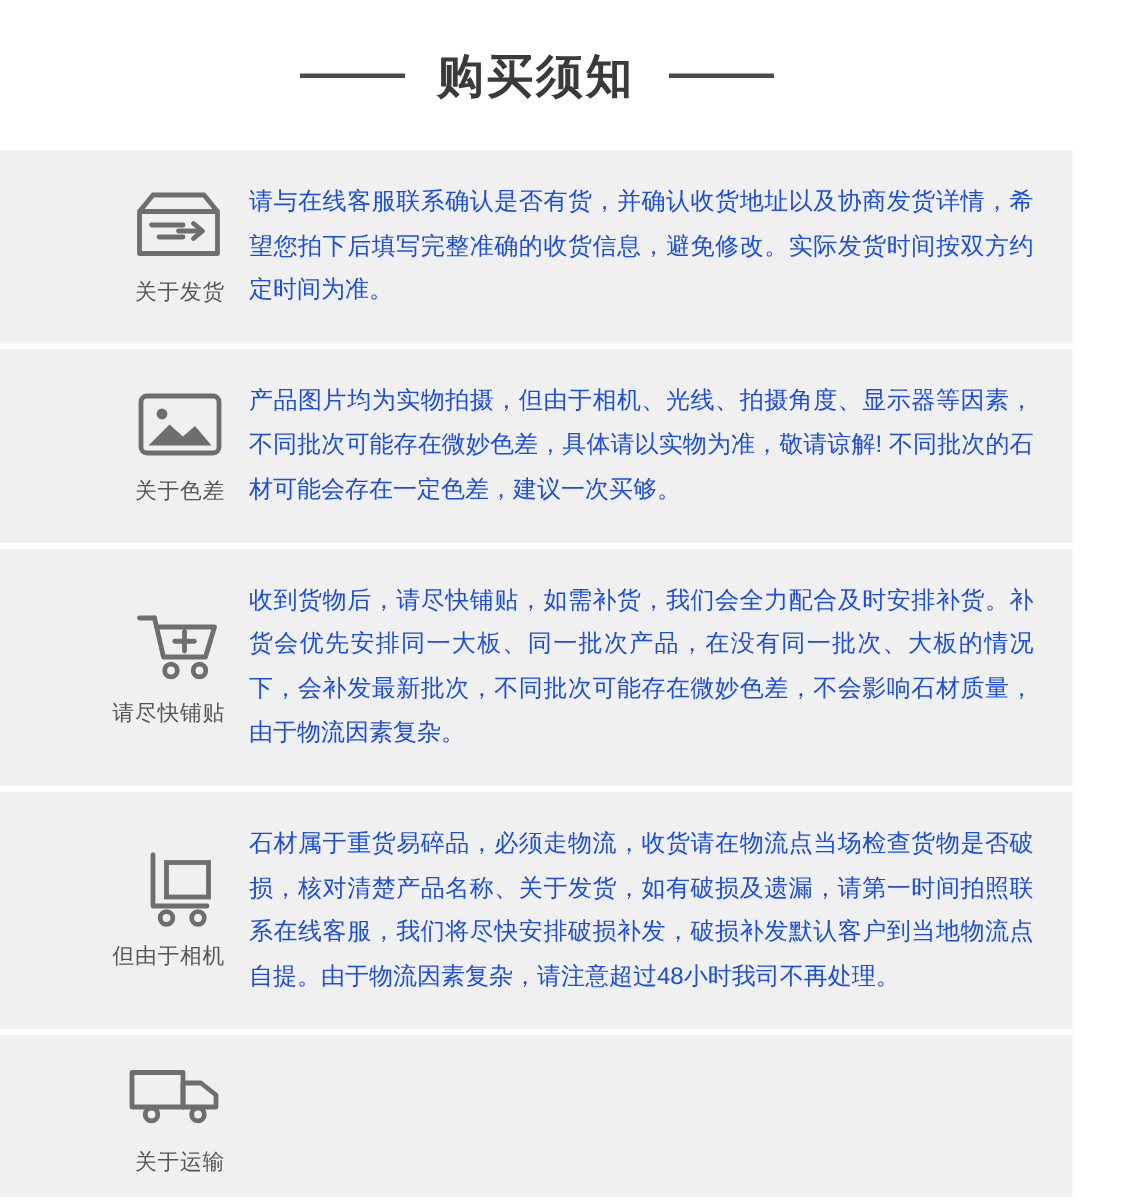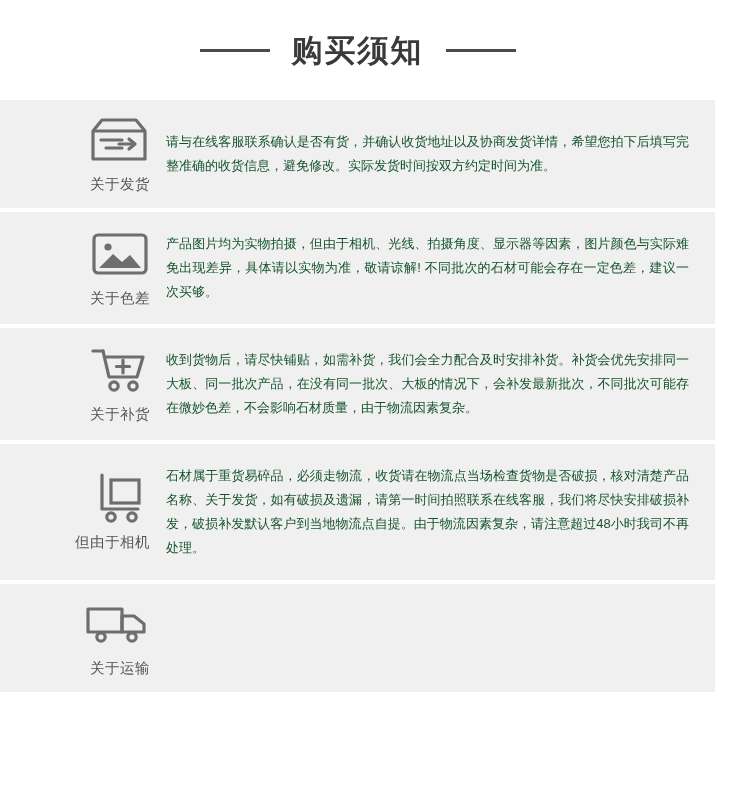--- a/index.html
+++ b/index.html
@@ -67,23 +67,23 @@
   }
   .icon-label {
     margin-top: 9px;
     font-size: 14.5px;
     color: #555555;
     letter-spacing: 0.5px;
   }
   .text-cell {
     flex: 1;
     padding: 20px 26px 20px 16px;
-    font-size: 13px;
+    font-size: 16px;
     line-height: 1.85;
-    color: #14532d;
+    color: #1d4ed8;
     text-align: justify;
   }
   svg { display: block; }
 </style>
 </head>
 <body>
 
 <div class="page">
 
   <div class="header">
@@ -113,36 +113,36 @@
     <div class="icon-cell">
       <div class="icon-art">
         <svg width="60" height="50" viewBox="0 0 60 50">
           <rect x="4" y="6" width="52" height="38" rx="4" fill="none" stroke="#6e6e6e" stroke-width="3.2"></rect>
           <circle cx="18" cy="18" r="3.6" fill="#6e6e6e"></circle>
           <path d="M9 39 L23 25 L32 33 L40 26 L51 39 Z" fill="#6e6e6e"></path>
         </svg>
       </div>
       <div class="icon-label">关于色差</div>
     </div>
-    <div class="text-cell">产品图片均为实物拍摄，但由于相机、光线、拍摄角度、显示器等因素，图片颜色与实际难免出现差异，具体请以实物为准，敬请谅解! 不同批次的石材可能会存在一定色差，建议一次买够。</div>
+    <div class="text-cell">产品图片均为实物拍摄，但由于相机、光线、拍摄角度、显示器等因素，不同批次可能存在微妙色差，具体请以实物为准，敬请谅解! 不同批次的石材可能会存在一定色差，建议一次买够。</div>
   </div>
 
   <div class="row">
     <div class="icon-cell">
       <div class="icon-art">
         <svg width="60" height="52" viewBox="0 0 60 52">
           <line x1="3" y1="7" x2="13" y2="7" stroke="#6e6e6e" stroke-width="3.2" stroke-linecap="round"></line>
           <path d="M13 7 L19 33 H47 L53 13 H16" fill="none" stroke="#6e6e6e" stroke-width="3.2" stroke-linejoin="round" stroke-linecap="round"></path>
           <line x1="33" y1="16" x2="33" y2="29" stroke="#6e6e6e" stroke-width="3.2" stroke-linecap="round"></line>
           <line x1="26.5" y1="22.5" x2="39.5" y2="22.5" stroke="#6e6e6e" stroke-width="3.2" stroke-linecap="round"></line>
           <circle cx="24" cy="42" r="4.2" fill="none" stroke="#6e6e6e" stroke-width="3.2"></circle>
           <circle cx="43" cy="42" r="4.2" fill="none" stroke="#6e6e6e" stroke-width="3.2"></circle>
         </svg>
       </div>
-      <div class="icon-label">关于补货</div>
+      <div class="icon-label">请尽快铺贴</div>
     </div>
     <div class="text-cell">收到货物后，请尽快铺贴，如需补货，我们会全力配合及时安排补货。补货会优先安排同一大板、同一批次产品，在没有同一批次、大板的情况下，会补发最新批次，不同批次可能存在微妙色差，不会影响石材质量，由于物流因素复杂。</div>
   </div>
 
   <div class="row">
     <div class="icon-cell">
       <div class="icon-art">
         <svg width="56" height="54" viewBox="0 0 56 54">
           <path d="M8 4 V38 H44" fill="none" stroke="#6e6e6e" stroke-width="3.2" stroke-linecap="round" stroke-linejoin="round"></path>
           <rect x="17" y="9" width="28" height="23" fill="none" stroke="#6e6e6e" stroke-width="3.2"></rect>

